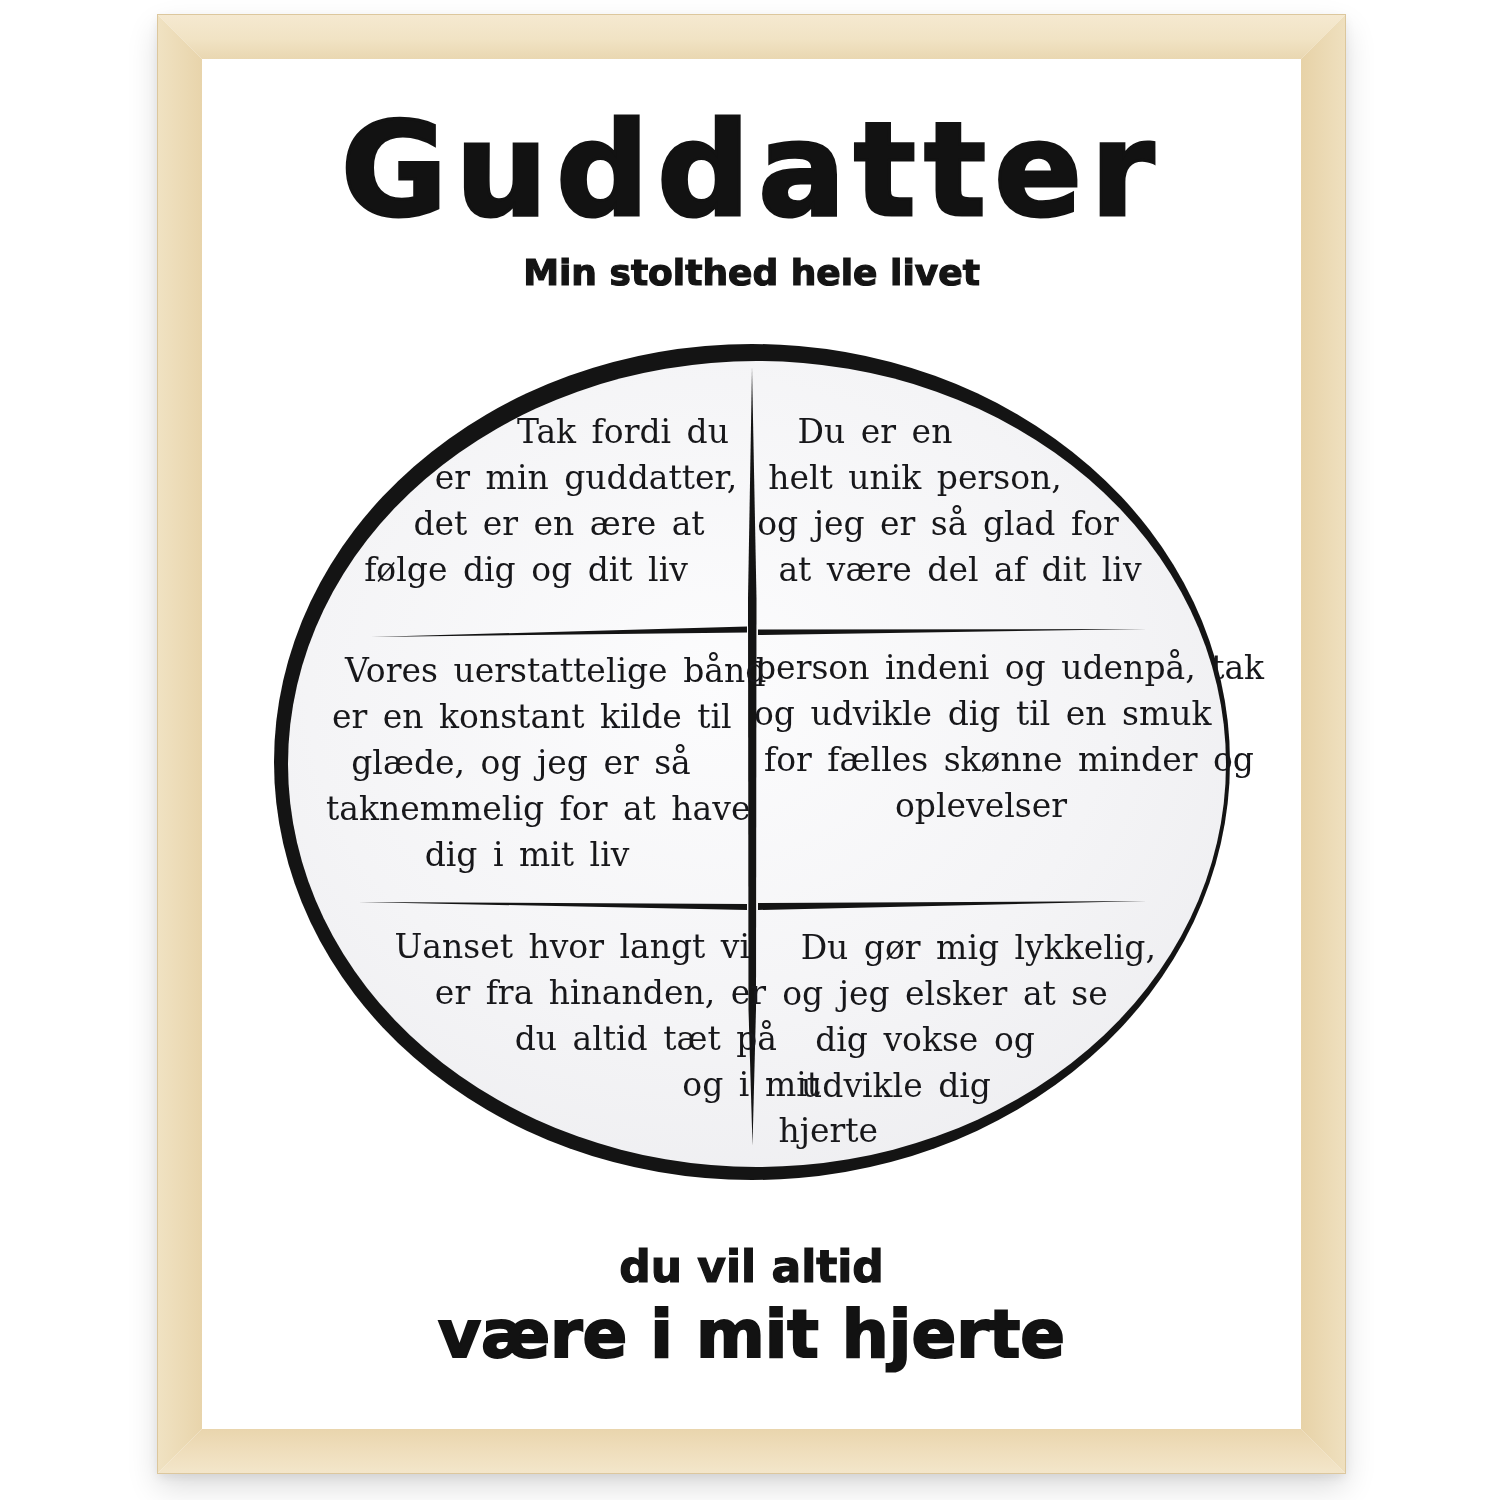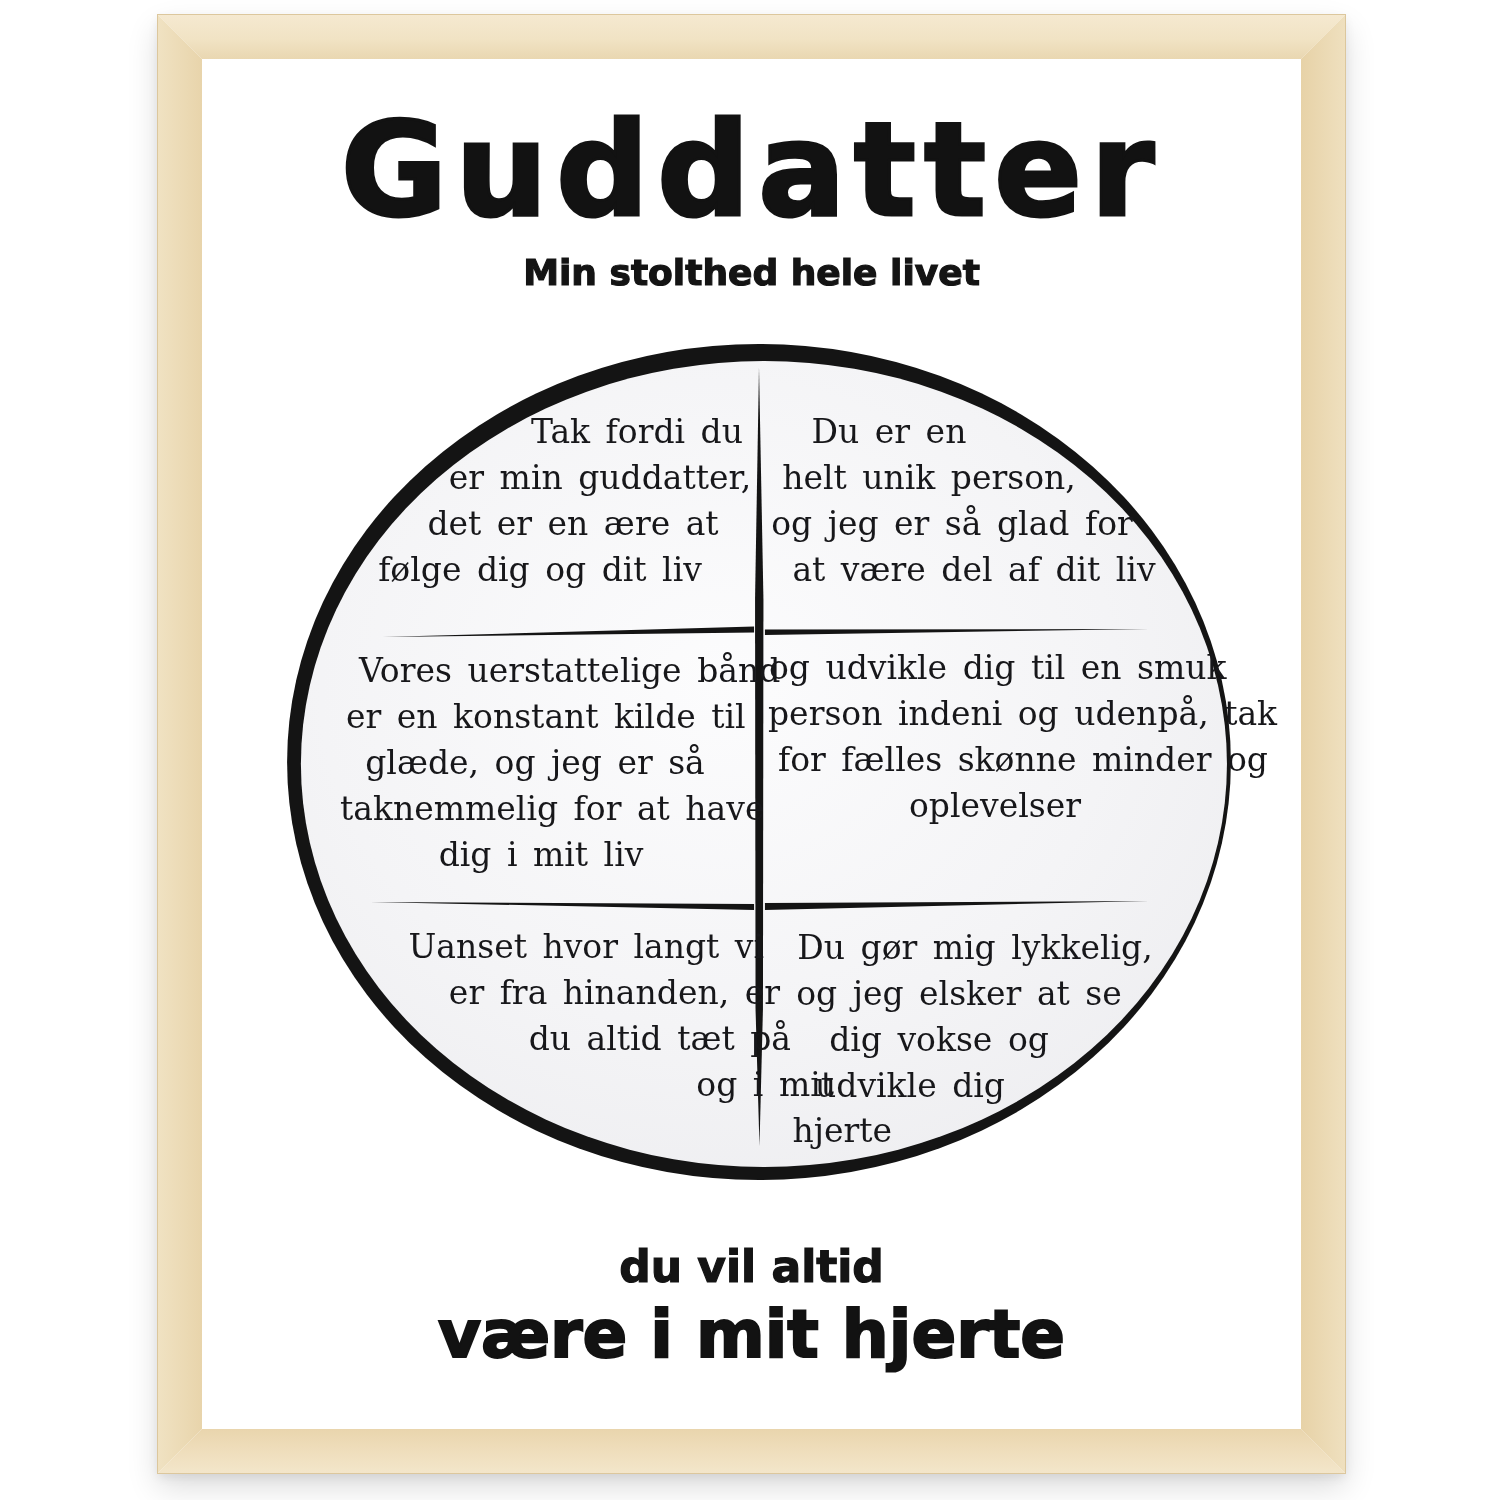--- a/index.html
+++ b/index.html
@@ -25,21 +25,21 @@
 
   
   .poster{position:absolute;inset:44px;background:#ffffff;}
   .title{position:absolute;left:0;top:46px;width:100%;text-align:center;
          font-family:"DejaVu Sans",sans-serif;font-weight:bold;color:#121212;
          font-size:130px;line-height:130px;letter-spacing:8px;-webkit-text-stroke:3px #121212;}
   .subtitle{position:absolute;left:0;top:191px;width:100%;text-align:center;
          font-family:"DejaVu Sans",sans-serif;font-weight:bold;color:#141414;
          font-size:36px;line-height:46px;-webkit-text-stroke:1.2px #141414;}
 
-  .diagram{position:absolute;inset:0;margin-left:14px;}
+  .diagram{position:absolute;inset:0;}
   .diagram svg{position:absolute;left:0;top:0;width:100%;height:100%;}
 
   .section{position:absolute;font-family:"DejaVu Serif",serif;color:#17171a;
            font-size:33px;line-height:46px;word-spacing:5px;text-align:center;}
   .section .line{white-space:nowrap;}
 
   .s1{left:157px;top:350px;width:380px;}
   .s1 .line:nth-child(1){transform:translateX(74px);}
   .s1 .line:nth-child(2){transform:translateX(37px);}
   .s1 .line:nth-child(3){transform:translateX(10px);}
@@ -66,21 +66,21 @@
   .s4 .line:nth-child(5){transform:translateX(-3px);}
 
   .s5{left:157px;top:865px;width:390px;text-align:right;}
   .s5 .line:nth-child(1){transform:translateX(1px);}
   .s5 .line:nth-child(2){transform:translateX(17px);}
   .s5 .line:nth-child(3){transform:translateX(28px);}
   .s5 .line:nth-child(4){transform:translateX(71px);}
   .s5 .line:nth-child(5){transform:translateX(129px);}
 
   .s6{left:557px;top:866px;width:390px;}
-  .s6 .line:nth-child(1){transform:translateX(7px);}
+  .s6 .line:nth-child(1){transform:translateX(7px);text-align:right;}
   .s6 .line:nth-child(2){transform:translateX(-9px);}
   .s6 .line:nth-child(3){transform:translateX(-29px);}
   .s6 .line:nth-child(4){transform:translateX(-58px);}
 
   .footer1{position:absolute;left:0;top:1184px;width:100%;text-align:center;
            font-family:"DejaVu Sans",sans-serif;font-weight:bold;color:#141414;
            font-size:44px;line-height:48px;-webkit-text-stroke:1.2px #141414;}
   .footer2{position:absolute;left:0;top:1240px;width:100%;text-align:center;
            font-family:"DejaVu Sans",sans-serif;font-weight:bold;color:#121212;
            font-size:66px;line-height:72px;-webkit-text-stroke:2px #121212;}
@@ -136,22 +136,22 @@
 
         <div class="section s3">
           <div class="line">Vores uerstattelige bånd</div>
           <div class="line">er en konstant kilde til</div>
           <div class="line">glæde, og jeg er så</div>
           <div class="line">taknemmelig for at have</div>
           <div class="line">dig i mit liv</div>
         </div>
 
         <div class="section s4">
+          <div class="line">person indeni og udenpå, tak</div>
           <div class="line">og udvikle dig til en smuk</div>
-          <div class="line">person indeni og udenpå, tak</div>
           <div class="line">for fælles skønne minder og</div>
           <div class="line">oplevelser</div>
         </div>
 
         <div class="section s5">
           <div class="line">Uanset hvor langt vi</div>
           <div class="line">er fra hinanden, er</div>
           <div class="line">du altid tæt på</div>
           <div class="line">og i mit</div>
           <div class="line">hjerte</div>

